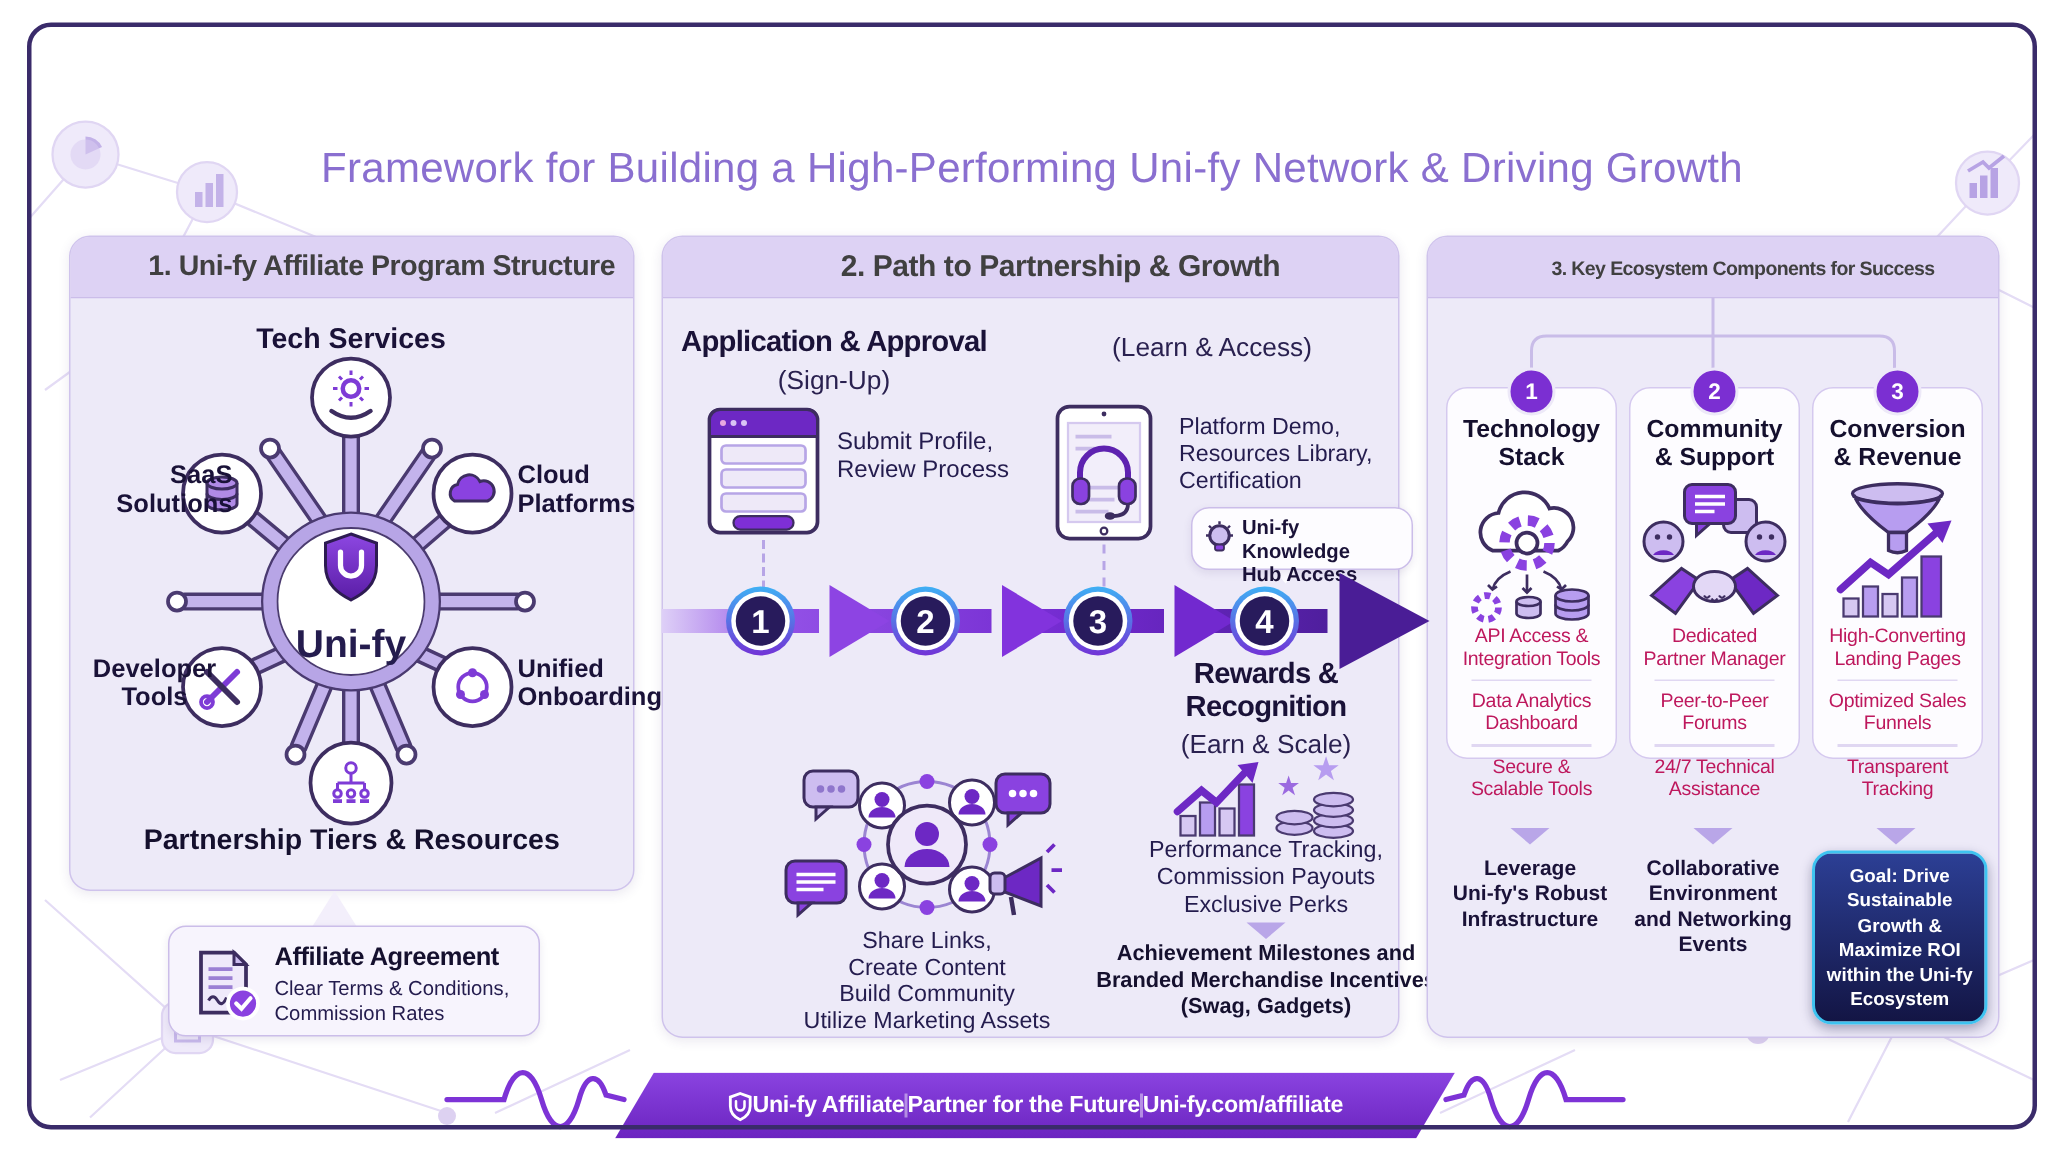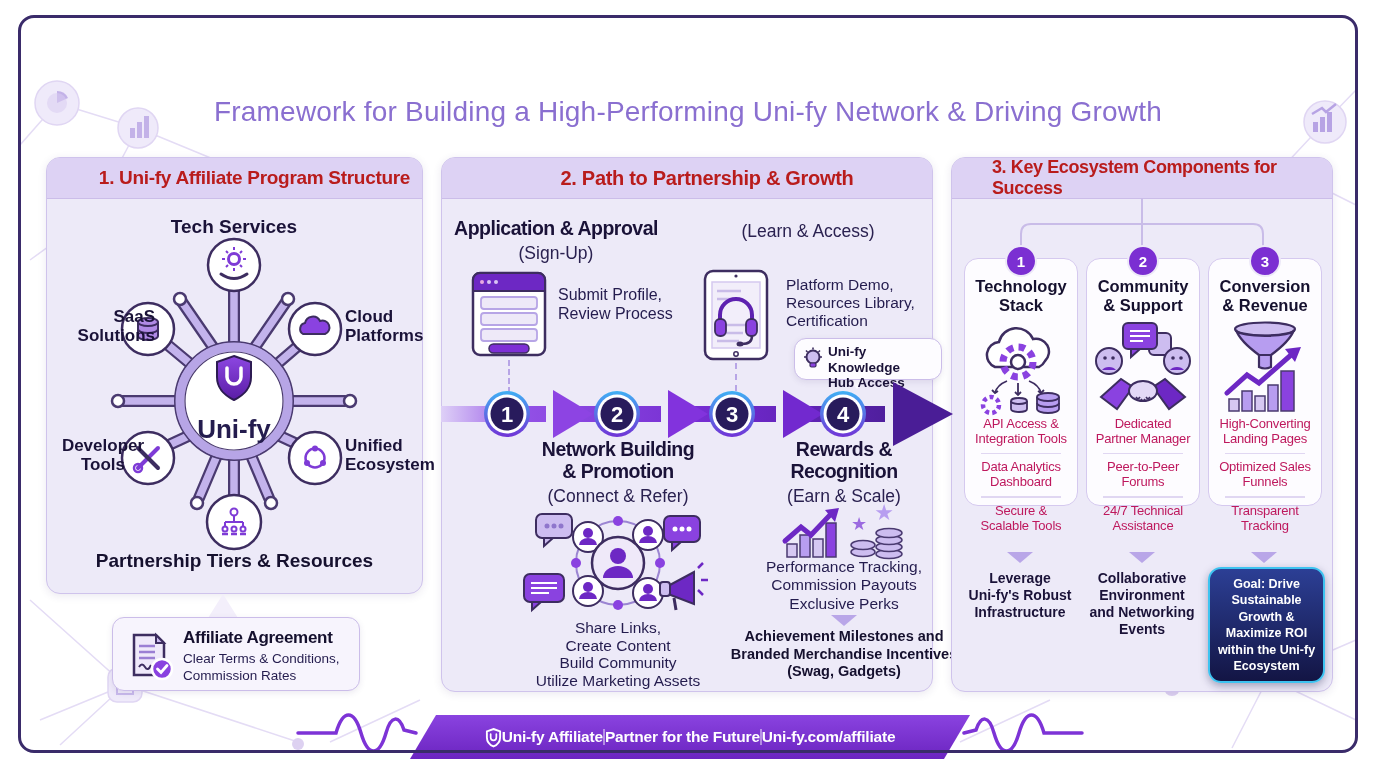--- a/index.html
+++ b/index.html
@@ -11,21 +11,21 @@
   .frame{position:absolute;left:18px;top:15px;right:18px;bottom:15px;
          border:3px solid #3a2b6a;border-radius:16px;pointer-events:none;z-index:6;}
   .title{left:0;top:44px;width:100%;text-align:center;font-size:34px;font-weight:bold;
          color:#231c4e;letter-spacing:-0.8px;z-index:2;}
   .subtitle{left:0;top:96px;width:100%;text-align:center;font-size:28px;color:#8a6fd0;
             letter-spacing:.2px;z-index:2;}
   .panel{position:absolute;top:157px;background:#edeaf8;border:1.5px solid #cfc3ec;
          border-radius:14px;box-shadow:0 2px 8px rgba(60,40,110,.10);z-index:2;}
   .phead{height:40px;background:#ddd2f4;border-radius:12.5px 12.5px 0 0;
          border-bottom:1px solid #cbbde9;display:flex;align-items:center;justify-content:center;
-         font-weight:bold;color:#b91c1c;padding-left:40px;}
+         font-weight:bold;color:#404040;padding-left:40px;}
   .nodelabel{font-weight:bold;font-size:17px;line-height:1.12;color:#1a1238;}
   .ctr{text-align:center;}
   .steptitle{font-weight:bold;font-size:19.5px;line-height:1.12;color:#1a1238;letter-spacing:-0.5px;}
   .stepphase{font-size:17.5px;color:#2a2150;margin-top:3px;}
   .stepdesc{font-size:15.5px;line-height:1.16;color:#241c4e;}
   .tri-down{width:0;height:0;border-left:13px solid transparent;border-right:13px solid transparent;
             border-top:11px solid #b9a6e8;}
   .card{position:absolute;top:100px;width:112px;height:246px;background:#fdfcff;
         border:1.5px solid #d5c9ef;border-radius:14px;}
   .badge{position:absolute;left:50%;top:-14px;transform:translateX(-50%);width:28px;height:28px;
@@ -187,21 +187,21 @@
       <text x="187" y="200" text-anchor="middle" font-size="26" font-weight="bold" fill="#241c4e">Uni-fy</text>
     </svg>
 
     <div class="abs nodelabel pl" style="left:4px;top:149px;width:104px;text-align:right;">SaaS
 Solutions</div>
     <div class="abs nodelabel pl" style="left:298px;top:149px;width:110px;">Cloud
 Platforms</div>
     <div class="abs nodelabel pl" style="left:4px;top:278px;width:104px;text-align:center;">Developer
 Tools</div>
     <div class="abs nodelabel pl" style="left:298px;top:278px;width:110px;">Unified
-Ecosystem</div>
+Onboarding</div>
 
     <div class="abs ctr" style="left:0;top:392px;width:100%;font-weight:bold;font-size:19px;color:#15102e;">Partnership Tiers &amp; Resources</div>
   </section>
 
   <div class="abs" style="left:208px;top:594px;width:0;height:0;border-left:15px solid transparent;
               border-right:15px solid transparent;border-bottom:24px solid #f3effb;z-index:3;"></div>
   <div class="callout" style="left:112px;top:617px;width:246px;height:72px;">
     <svg class="abs" style="left:13px;top:11px;" width="48" height="52" viewBox="0 0 48 52">
       <path d="M8,6 h22 l8,8 v32 h-30 z" fill="#efe9fa" stroke="#3d2d60" stroke-width="2.5"></path>
       <path d="M30,6 l8,8 h-8 z" fill="#cdbdf0" stroke="#3d2d60" stroke-width="2"></path>
@@ -273,25 +273,20 @@
       </svg>
       <div class="abs pl" style="left:33px;top:5px;font-size:13.5px;font-weight:bold;line-height:1.15;color:#1a1238;">Uni-fy Knowledge
 Hub Access</div>
     </div>
     <div class="abs" style="left:405px;top:219px;width:0;height:0;border-left:10px solid transparent;
                 border-right:10px solid transparent;border-top:12px solid #fdfcff;"></div>
 
     <div class="abs dash" style="left:66px;top:202px;height:42px;"></div>
     <div class="abs dash" style="left:293px;top:205px;height:39px;"></div>
 
-    <div class="abs ctr" style="left:76px;top:281px;width:200px;">
-      <div class="steptitle pl">Network Building
-&amp; Promotion</div>
-      <div class="stepphase">(Connect &amp; Refer)</div>
-    </div>
 
     <div class="abs ctr" style="left:302px;top:281px;width:200px;">
       <div class="steptitle pl">Rewards &amp;
 Recognition</div>
       <div class="stepphase">(Earn &amp; Scale)</div>
     </div>
 
     <svg class="abs" style="left:74px;top:348px;" width="190" height="110" viewBox="0 0 190 110">
       <circle cx="102" cy="57" r="42" fill="none" stroke="#9b85d2" stroke-width="2"></circle>
       <g fill="#8a42e0">
@@ -435,21 +430,21 @@
       <g>
           <circle cx="402" cy="34" r="23" fill="url(#ringGrad)"></circle>
           <circle cx="402" cy="34" r="19.5" fill="#fff"></circle>
           <circle cx="402" cy="34" r="16.5" fill="#281b5c"></circle>
         <text x="402" y="42" text-anchor="middle" font-size="22" font-weight="bold" fill="#fff">4</text>
         </g>
     </g>
   </svg>
 
   <section class="panel" style="left:951px;width:380px;height:533px;">
-    <header class="phead" style="font-size:18px;letter-spacing:-0.4px;">3. Key Ecosystem Components for Success</header>
+    <header class="phead" style="font-size:13px;letter-spacing:-0.4px;">3. Key Ecosystem Components for Success</header>
 
     <svg class="abs" style="left:0;top:40px;" width="380" height="66" viewBox="0 0 380 66">
       <g stroke="#c9bce8" stroke-width="2" fill="none">
         <path d="M190,0 V26 M69,48 V36 Q69,26 79,26 H301 Q311,26 311,36 V48 M190,26 V48"></path>
       </g>
     </svg>
 
     <div class="card" style="left:12px;">
       <div class="badge">1</div>
       <div class="cardtitle pl">Technology

